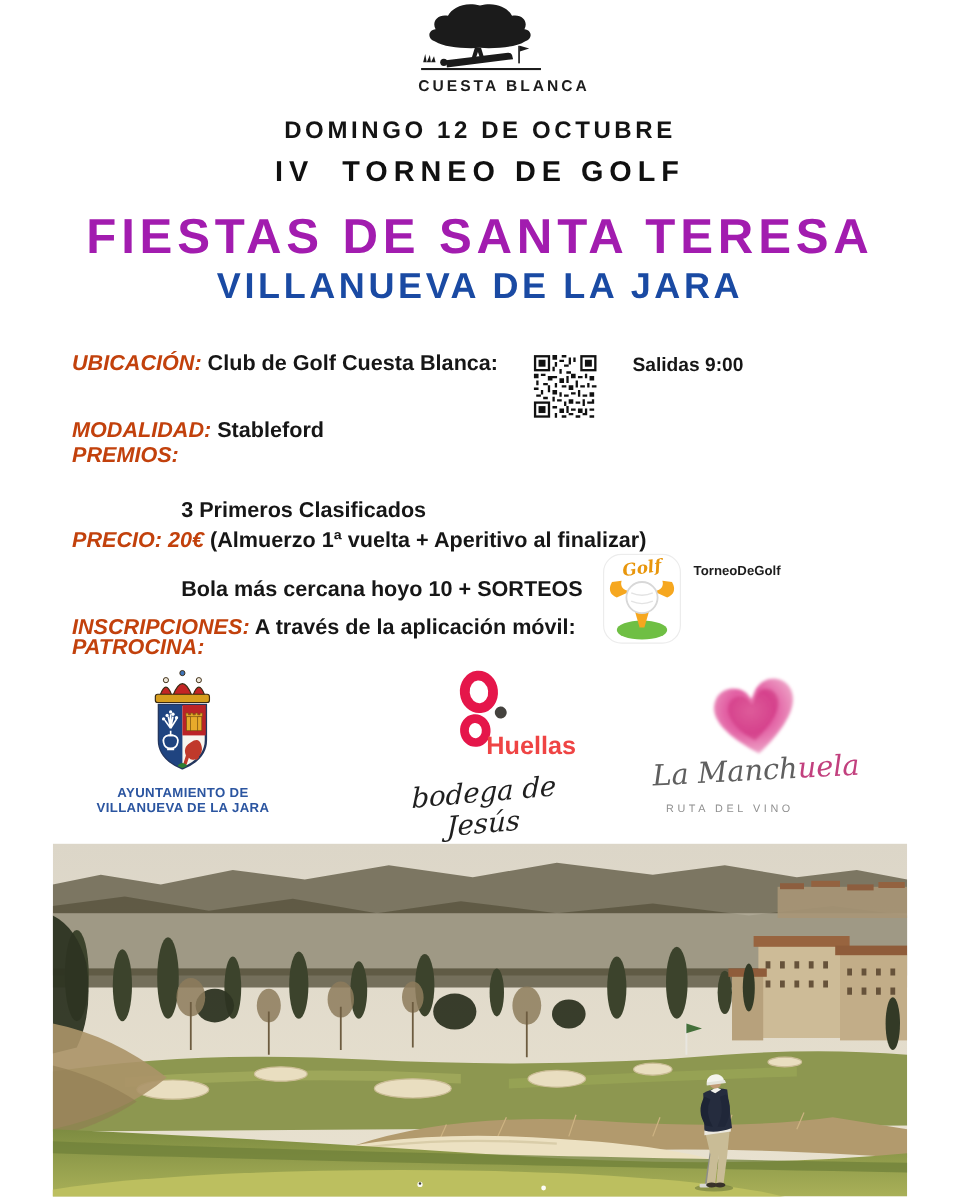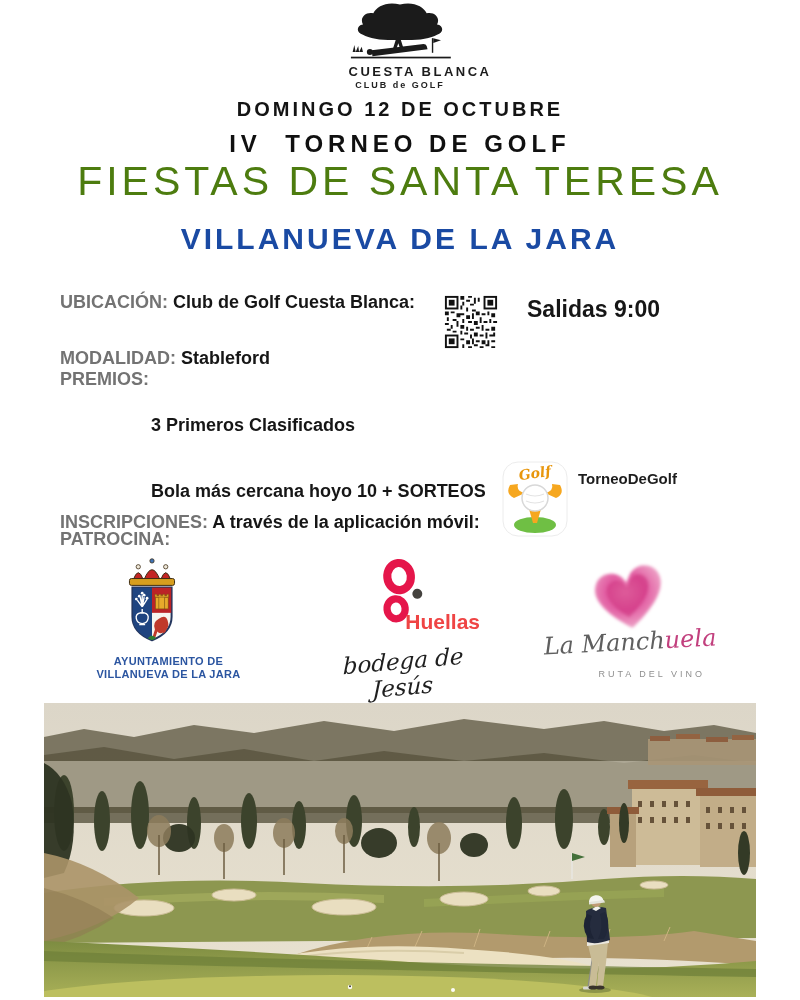--- a/index.html
+++ b/index.html
@@ -9,54 +9,54 @@
   .ctr{left:0;width:800px;text-align:center;}
 
   
   .logo-wrap{top:2px;}
   .club-name{top:64px;font-size:13px;font-weight:bold;letter-spacing:2.5px;color:#1c1c1c;padding-left:20px;}
   .club-sub{top:80px;font-size:9px;font-weight:bold;letter-spacing:2px;color:#222;}
 
   
   .date-line{top:98px;font-size:20px;font-weight:bold;letter-spacing:3px;color:#141414;white-space:pre;}
   .event-title{top:130px;font-size:24px;font-weight:bold;letter-spacing:5px;color:#101010;white-space:pre;}
-  .fiesta{top:158px;font-size:41px;font-weight:normal;letter-spacing:4px;color:#4d7c0f;white-space:pre;}
+  .fiesta{top:174px;font-size:41px;font-weight:bold;letter-spacing:4px;color:#a21caf;white-space:pre;}
   .town{top:222px;font-size:30px;font-weight:bold;letter-spacing:3px;color:#1a4aa3;white-space:pre;}
 
   
   .row{font-size:18px;font-weight:bold;color:#161616;white-space:pre;}
-  .lbl{color:#737373;}
+  .lbl{color:#c2410c;font-style:italic;}
   .r-ubic{left:60px;top:292px;}
-  .salidas{left:527px;top:296px;font-size:23px;font-weight:bold;}
+  .salidas{left:527px;top:296px;font-size:16px;font-weight:bold;}
   .r-moda{left:60px;top:348px;}
   .r-premios-lbl{left:60px;top:369px;}
   .premios-lines{left:151px;top:369px;line-height:22.3px;}
   .r-precio{left:60px;top:440px;}
   .r-inscr{left:60px;top:485px;margin-top:27px;}
-  .app-name{left:578px;top:470px;font-size:15px;font-weight:bold;color:#1d1d1d;}
+  .app-name{left:578px;top:470px;font-size:11px;font-weight:bold;color:#1d1d1d;}
   .r-patro{left:60px;top:529px;}
 
   .qr{left:443px;top:294px;}
   .app-icon{left:502px;top:461px;}
 
   
   .ayto-crest{left:100px;top:556px;}
-  .ayto-text{left:76px;top:655px;width:185px;text-align:center;font-size:11px;font-weight:bold;
+  .ayto-text{left:60px;top:655px;width:185px;text-align:center;font-size:11px;font-weight:bold;
              color:#2b55a0;line-height:13px;letter-spacing:.3px;}
   .huellas-mark{left:370px;top:558px;}
   .huellas-name{left:320px;top:610px;width:160px;text-align:right;font-size:21px;font-weight:bold;color:#ef4444;}
   .huellas-script{left:318px;top:648px;width:170px;text-align:center;
                   font-family:"DejaVu Serif",serif;font-style:italic;font-size:23px;color:#1f1f1f;
                   transform:rotate(-5deg) skewX(-6deg);}
   .manch-heart{left:582px;top:556px;}
   .manch-name{left:540px;top:628px;width:180px;text-align:center;
               font-family:"DejaVu Serif",serif;font-style:italic;font-size:24px;color:#5f5f5f;
               transform:rotate(-3deg);}
   .manch-name .pink{color:#c2407e;}
-  .manch-sub{left:555px;top:669px;width:150px;text-align:right;font-size:9px;letter-spacing:3px;color:#8f8f8f;}
+  .manch-sub{left:555px;top:669px;width:150px;text-align:left;font-size:9px;letter-spacing:3px;color:#8f8f8f;}
 
   .photo{left:44px;top:703px;width:712px;height:294px;}
 </style>
 </head>
 <body>
 
 <div class="poster">
 
   <div class="abs ctr logo-wrap">
     <svg width="132" height="62" viewBox="0 0 150 72">
@@ -66,21 +66,20 @@
         <circle cx="40" cy="58" r="3.5"></circle>
         <path d="M42 56 L100 49 Q105 48 106 51 L107 55 L43 63 Z"></path>
         <path d="M20 58 l2 -8 l1.5 8 l3 -7 l1 7 l3 -6 l1.5 6 z"></path>
         <rect x="112" y="42" width="1.6" height="17"></rect>
         <path d="M113.6 42 l9 2.5 -9 3 z"></path>
         <rect x="18" y="63.5" width="116" height="2"></rect>
       </g>
     </svg>
   </div>
   <div class="abs ctr club-name">CUESTA BLANCA</div>
-  <div class="abs ctr club-sub">CLUB de GOLF</div>
 
   <div class="abs ctr date-line">DOMINGO 12 DE OCTUBRE</div>
   <div class="abs ctr event-title">IV  TORNEO DE GOLF</div>
   <div class="abs ctr fiesta">FIESTAS DE SANTA TERESA</div>
   <div class="abs ctr town">VILLANUEVA DE LA JARA</div>
 
   <div class="abs row r-ubic"><span class="lbl">UBICACIÓN:</span><span> Club de Golf Cuesta Blanca:</span></div>
 
   <svg class="abs qr" width="56" height="56" viewBox="0 0 29 29">
     <rect width="29" height="29" fill="#fff"></rect>
@@ -111,20 +110,21 @@
   <div class="abs salidas">Salidas 9:00</div>
 
   <div class="abs row r-moda"><span class="lbl">MODALIDAD:</span><span> Stableford</span></div>
 
   <div class="abs row r-premios-lbl lbl">PREMIOS:</div>
   <div class="abs row premios-lines">
     <div>3 Primeros Clasificados</div>
     <div>Bola más cercana hoyo 10 + SORTEOS</div>
   </div>
 
+  <div class="abs row r-precio"><span class="lbl">PRECIO: 20€ </span><span>(Almuerzo 1ª vuelta + Aperitivo al finalizar)</span></div>
 
   <div class="abs row r-inscr"><span class="lbl">INSCRIPCIONES:</span><span> A través de la aplicación móvil:</span></div>
 
   <svg class="abs app-icon" width="66" height="76" viewBox="0 0 66 76">
     <rect x="1" y="1" width="64" height="74" rx="15" fill="#fff" stroke="#ececec"></rect>
     <ellipse cx="33" cy="64" rx="21" ry="8" fill="#6fbf44"></ellipse>
     <path d="M8 24 Q3 33 12 37 L23 32 Q14 30 16 23 Z" fill="#f6a71f"></path>
     <path d="M58 24 Q63 33 54 37 L43 32 Q52 30 50 23 Z" fill="#f6a71f"></path>
     <path d="M27 48 h12 l-4 14 h-4 z" fill="#f6a71f"></path>
     <circle cx="33" cy="37" r="13" fill="#fff" stroke="#d8d8d8" stroke-width="1.5"></circle>

